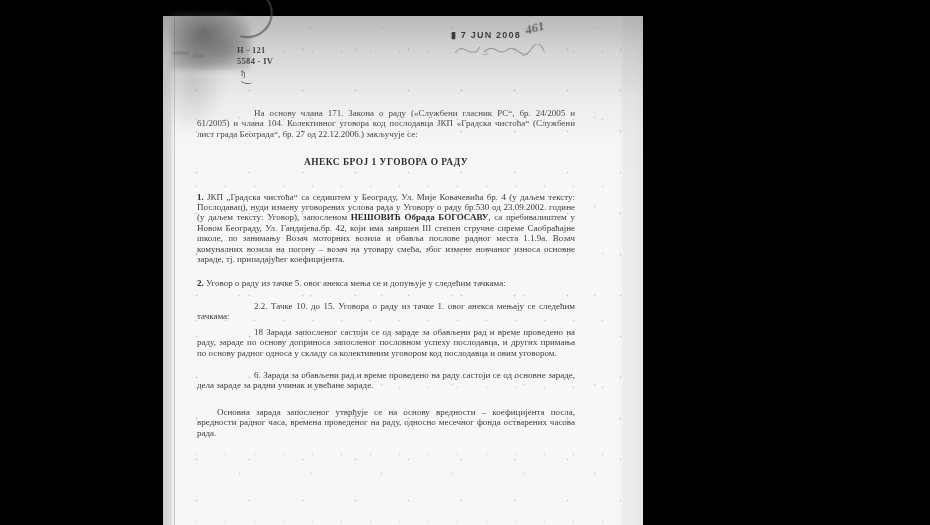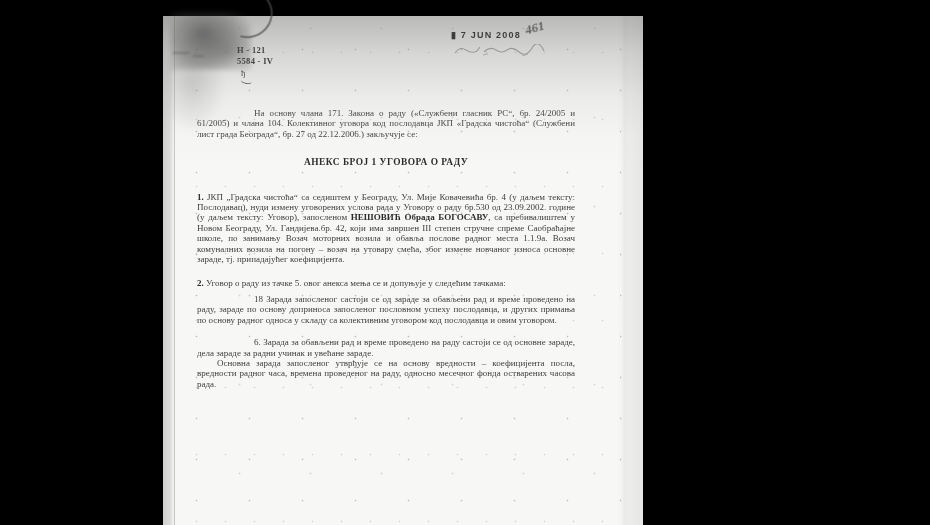--- a/index.html
+++ b/index.html
@@ -60,21 +60,21 @@
        font-size:9px;line-height:10.4px;filter:blur(0.28px);}
   .p{text-align:justify;margin:0;}
   .p .b{font-weight:bold;color:#2c2c2c;}
   .ps-intro{text-indent:57px;}
   .ps-title{text-align:center;font-weight:bold;color:#2a2a2a;font-size:9.4px;
             letter-spacing:.5px;margin-top:18px;margin-bottom:24px;text-indent:0;}
   .ps-item{margin-top:14px;}
   .ps-sub{text-indent:57px;margin-top:8px;}
   .ps-sub-lg{text-indent:57px;margin-top:12px;}
   .ps-sub-sm{text-indent:57px;margin-top:5px;}
-  .ps-cont{text-indent:20px;margin-top:0;}
+  .ps-cont{text-indent:20px;margin-top:16px;}
 </style>
 </head>
 <body>
 
 <div class="stage">
   <div class="page">
     <div class="speckle"></div>
     <div class="edge-left"></div>
     <div class="edge-right"></div>
 
@@ -100,20 +100,21 @@
         <path d="M2,9 q5,-7 11,-3 t11,1 l3,-4 m4,5 q6,-6 12,-2 t11,0 t12,2 t13,-4 t12,3" fill="none" stroke="#8a8a8a" stroke-width="1.1"></path>
         <path d="M30,11 l5,-1 m34,2 l6,-2" fill="none" stroke="#9a9a9a" stroke-width="0.9"></path>
       </svg>
     </div>
 
     <div class="doc" id="doc-body">
         <div class="p ps-intro"><span>На основу члана 171. Закона о раду («Службени гласник РС“, бр. 24/2005 и 61/2005) и члана 104. Колективног уговора код послодавца ЈКП «Градска чистоћа“ (Службени лист града Београда“, бр. 27 од 22.12.2006.) закључује се:</span></div>
         <div class="p ps-title"><span class="b">АНЕКС БРОЈ 1 УГОВОРА О РАДУ</span></div>
         <div class="p ps-item"><span class="b">1.</span><span> ЈКП „Градска чистоћа“ са седиштем у Београду, Ул. Мије Ковачевића бр. 4 (у даљем тексту: Послодавац), нуди измену уговорених услова рада у Уговору о раду бр.530 од 23.09.2002. године (у даљем тексту: Уговор), запосленом </span><span class="b">НЕШОВИЋ Обрада БОГОСАВУ</span><span>, са пребивалиштем у Новом Београду, Ул. Гандијева.бр. 42, који има завршен III степен стручне спреме Саобраћајне школе, по занимању Возач моторних возила и обавља послове радног места 1.1.9а. Возач комуналних возила на погону – возач на утовару смећа, због измене новчаног износа основне зараде, тј. припадајућег коефицијента.</span></div>
         <div class="p ps-item"><span class="b">2.</span><span> Уговор о раду из тачке 5. овог анекса мења се и допуњује у следећим тачкама:</span></div>
+        <div class="p ps-sub-lg"><span>2.2. Тачке 10. до 15.  Уговора о раду из тачке 1. овог анекса мењају се следећим тачкама:</span></div>
         <div class="p ps-sub-sm"><span>18  Зарада запосленог састоји се од зараде за обављени рад и време проведено на раду, зараде по основу доприноса запосленог пословном успеху послодавца, и других примања по основу радног односа у складу са колективним уговором код послодавца и овим уговором.</span></div>
         <div class="p ps-sub-lg"><span>6. Зарада за обављени рад и време проведено на раду састоји се од основне зараде, дела зараде за радни учинак и увећане зараде.</span></div>
         <div class="p ps-cont"><span>Основна зарада запосленог утврђује се на основу вредности – коефицијента посла, вредности радног часа, времена проведеног на раду, односно месечног фонда остварених часова рада.</span></div>
       </div>
 
     <div class="shade-top"></div>
     <div class="shade-bottom"></div>
   </div>
 </div>
 

